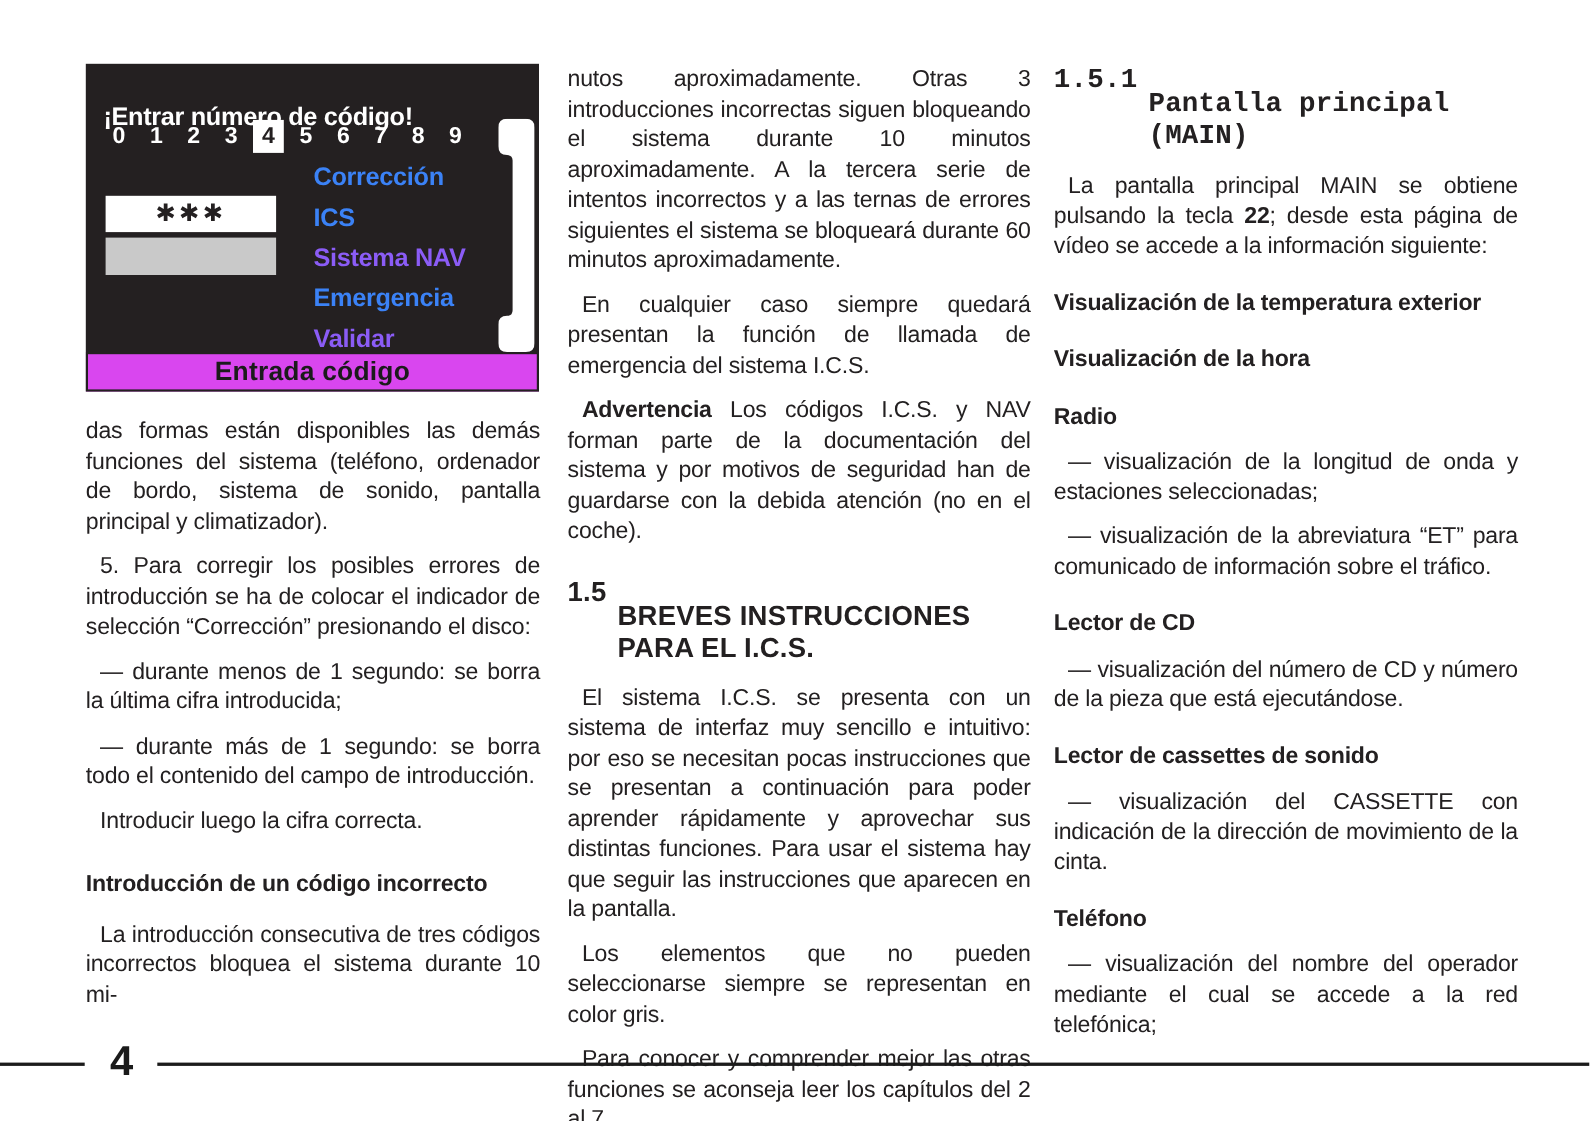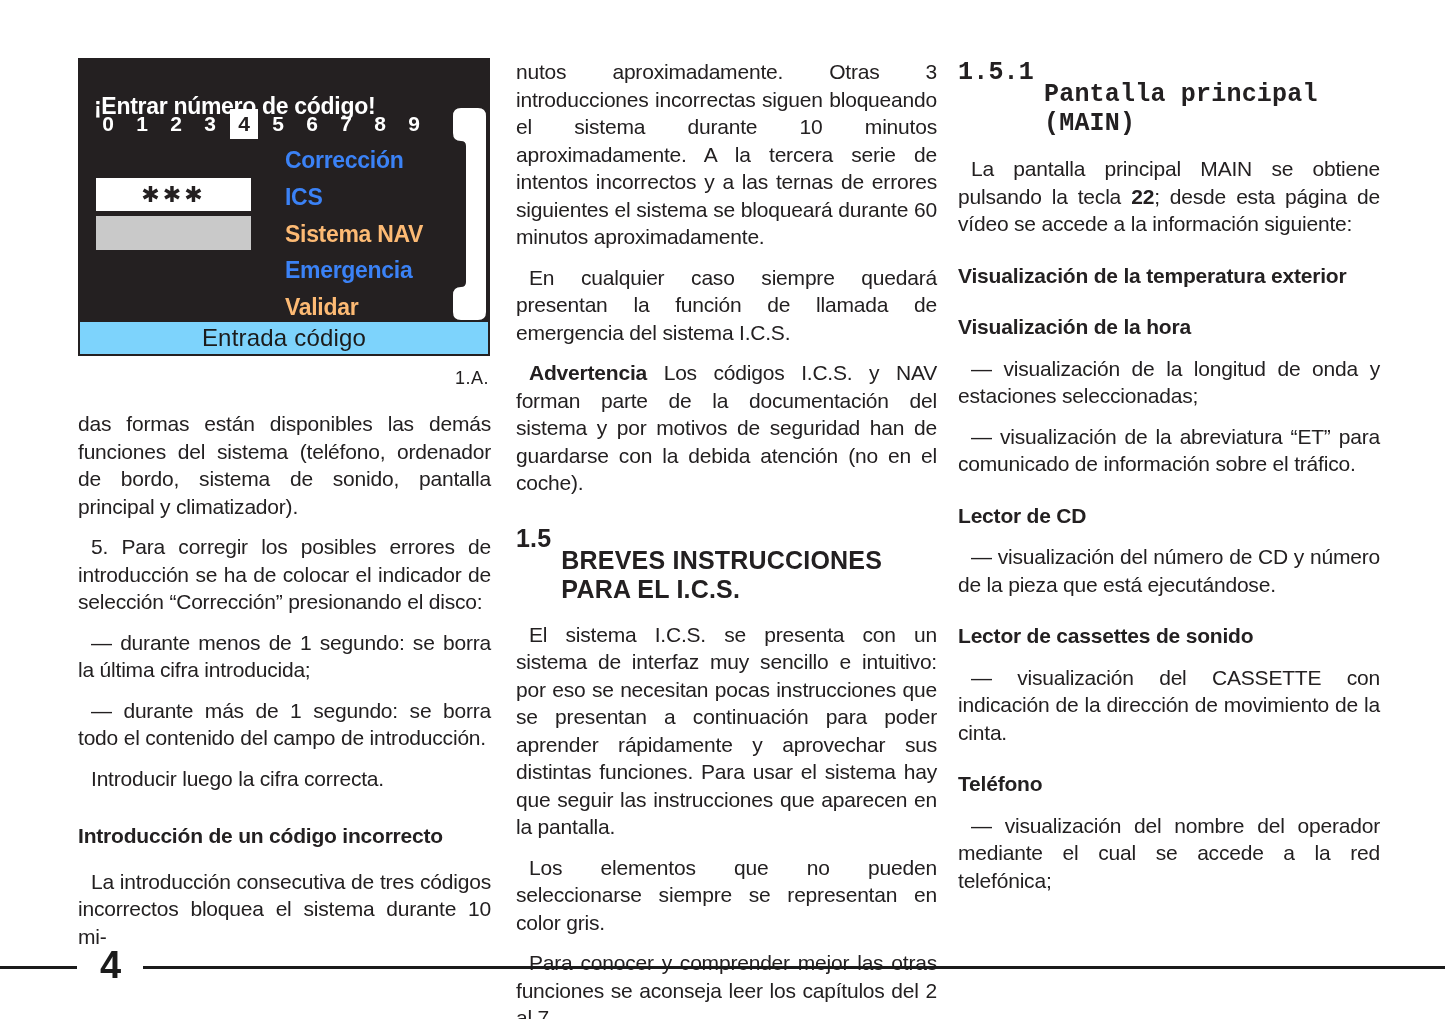--- a/index.html
+++ b/index.html
@@ -77,28 +77,28 @@
     position: absolute; left: 18px; top: 158px;
     width: 155px; height: 34px;
     background: #c9c9c9;
   }
   .menu { position: absolute; left: 207px; top: 84px; }
   .menu-item {
     height: 36.8px; line-height: 36.8px;
     color: #3b82f6; font-weight: bold; font-size: 23px;
     letter-spacing: -0.3px; white-space: nowrap;
   }
-  .menu-item.disabled { color: #fdba74; }
+  .menu-item.disabled { color: #8b5cf6; }
   .scrollbar { position: absolute; right: 4px; top: 50px; }
   .status-bar {
     position: absolute; left: 0; right: 0; bottom: 0; height: 36px;
-    background: #7dd3fc;
+    background: #d946ef;
     border: 2px solid #242021;
     display: flex; align-items: center; justify-content: center;
-    font-size: 24px; color: #1b1b1b; letter-spacing: 0.2px;
+    font-size: 24px; color: #1b1b1b; letter-spacing: 0.2px; font-weight: bold;
   }
   .fig-caption {
     text-align: right; font-size: 18px; letter-spacing: 0.5px;
     margin-top: 12px; padding-right: 2px; line-height: 20px;
   }
 
   
   .footer-rule { position: absolute; top: 966px; height: 3px; background: #1b1b1b; }
   #rule-left  { left: 0; width: 77px; }
   #rule-right { left: 143px; width: 1302px; }
@@ -145,21 +145,20 @@
         </div>
 
         <div class="scrollbar">
           <svg width="33" height="212" viewBox="0 0 33 212" xmlns="http://www.w3.org/2000/svg">
             <path fill="#ffffff" d="M8,0 H25 Q33,0 33,8 V204 Q33,212 25,212 H8 Q0,212 0,204 V187 Q0,179 8,179 Q13,179 13,174 V38 Q13,33 8,33 Q0,33 0,25 V8 Q0,0 8,0 Z"></path>
           </svg>
         </div>
 
         <div class="status-bar">Entrada código</div>
       </div>
-      <div class="fig-caption">1.A.</div>
     </div>
 
     <p>das formas están disponibles las demás funciones del sistema (teléfono, ordenador de bordo, sistema de sonido, pantalla principal y climatizador).</p>
     <p class="ind">5. Para corregir los posibles errores de introducción se ha de colocar el indicador de selección “Corrección” presionando el disco:</p>
     <p class="ind">— durante menos de 1 segundo: se borra la última cifra introducida;</p>
     <p class="ind">— durante más de 1 segundo: se borra todo el contenido del campo de introducción.</p>
     <p class="ind">Introducir luego la cifra correcta.</p>
     <div class="bsub">Introducción de un código incorrecto</div>
     <p class="ind">La introducción consecutiva de tres códigos incorrectos bloquea el sistema durante 10 mi-</p>
   </div>
@@ -184,20 +183,21 @@
     <div class="sec-head">
       <span class="num">1.5.1</span>
       <span class="title">Pantalla principal
 (MAIN)</span>
     </div>
 
     <p class="ind"><span>La pantalla principal MAIN se obtiene pulsando la tecla </span><b>22</b><span>; desde esta página de vídeo se accede a la información siguiente:</span></p>
 
     <div class="bsub">Visualización de la temperatura exterior</div>
     <div class="bsub">Visualización de la hora</div>
+    <div class="bsub">Radio</div>
 
     <p class="ind">— visualización de la longitud de onda y estaciones seleccionadas;</p>
     <p class="ind">— visualización de la abreviatura “ET” para comunicado de información sobre el tráfico.</p>
 
     <div class="bsub">Lector de CD</div>
     <p class="ind">— visualización del número de CD y número de la pieza que está ejecutándose.</p>
 
     <div class="bsub">Lector de cassettes de sonido</div>
     <p class="ind">— visualización del CASSETTE con indicación de la dirección de movimiento de la cinta.</p>
 

